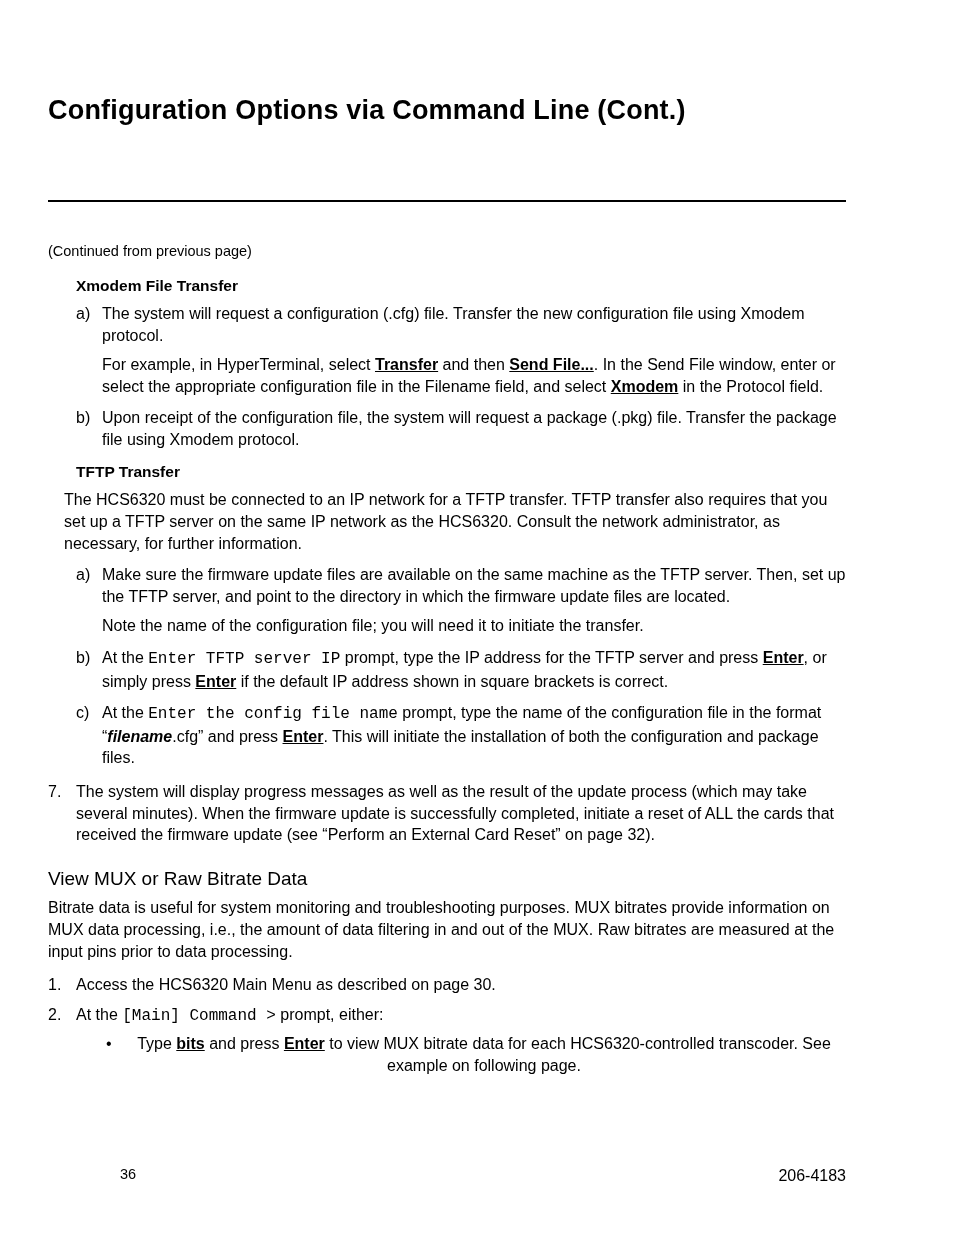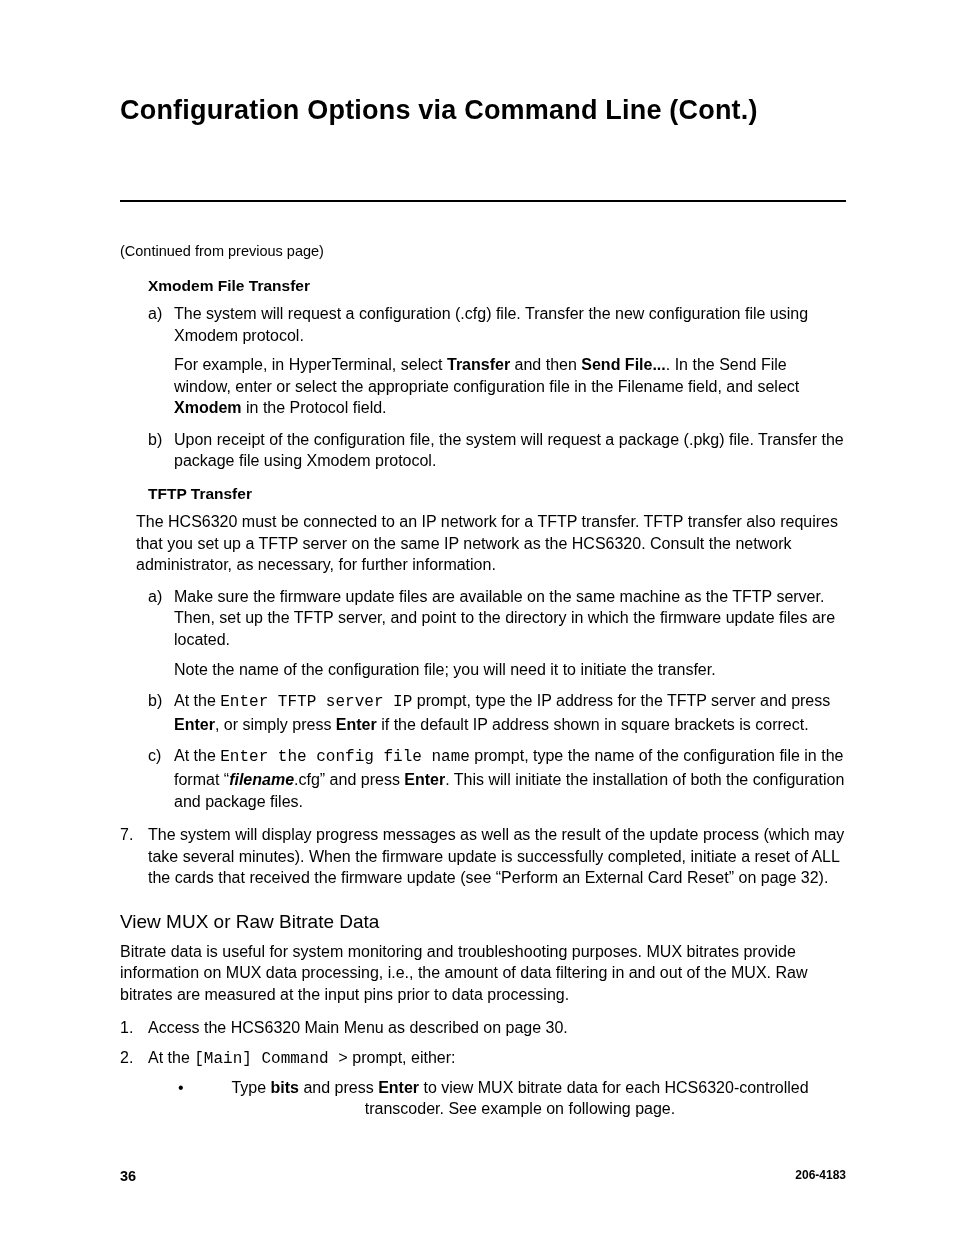--- a/index.html
+++ b/index.html
@@ -7,21 +7,21 @@
     margin: 0;
     padding: 0;
     background: #fff;
     font-family: Arial, Helvetica, sans-serif;
     color: #000;
   }
   .page {
     width: 954px;
     height: 1235px;
     box-sizing: border-box;
-    padding: 92px 108px 0 120px;
+    padding: 92px 108px 0 48px;
     position: relative;
     font-size: 16px;
     line-height: 1.35;
   }
   h1.title {
     font-size: 27px;
     font-weight: bold;
     margin: 0 0 72px 0;
     letter-spacing: 0.2px;
   }
@@ -53,21 +53,21 @@
     position: absolute;
     left: 0;
     top: 0;
   }
   .para-indent {
     margin: 8px 0 0 0;
   }
   .tftp-intro {
     margin: 6px 0 10px 16px;
   }
-  .bold { font-weight: bold; }
+  .bold { font-weight: bold; text-decoration: underline; }
   .mono { font-family: "Courier New", Courier, monospace; font-size: 16px; }
   .italic { font-style: italic; font-weight: bold; }
 
   ol.numbers {
     list-style: none;
     margin: 0 0 14px 0;
     padding: 0;
   }
   ol.numbers > li {
     position: relative;
@@ -106,24 +106,23 @@
     left: 0;
     top: 0;
   }
 
   .footer {
     position: absolute;
     bottom: 48px;
     left: 120px;
     right: 108px;
     font-size: 14.5px;
-    font-weight: bold;
   }
   .footer .pn { float: left; }
-  .footer .doc { float: right; font-size: 12px; }
+  .footer .doc { float: right; font-size: 16px; }
 </style>
 </head>
 <body>
 
 <div class="page">
 
   <h1 class="title">Configuration Options via Command Line (Cont.)</h1>
 
   <hr class="rule">
 

